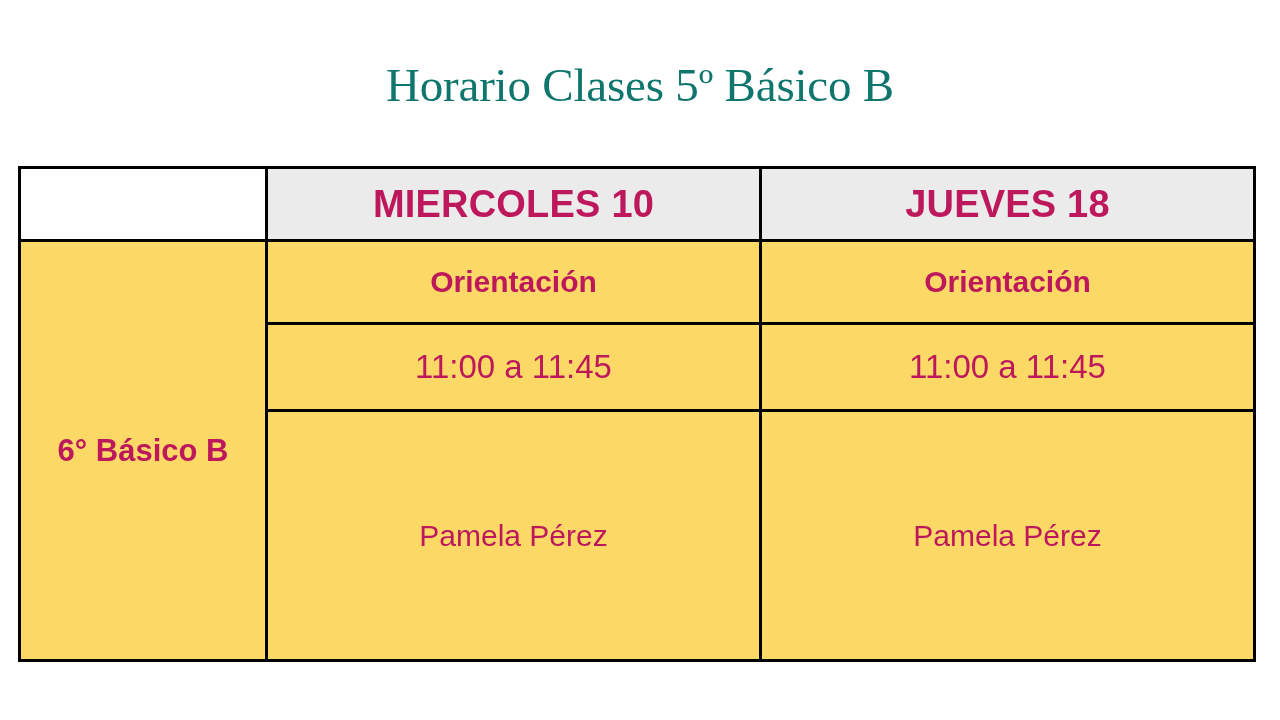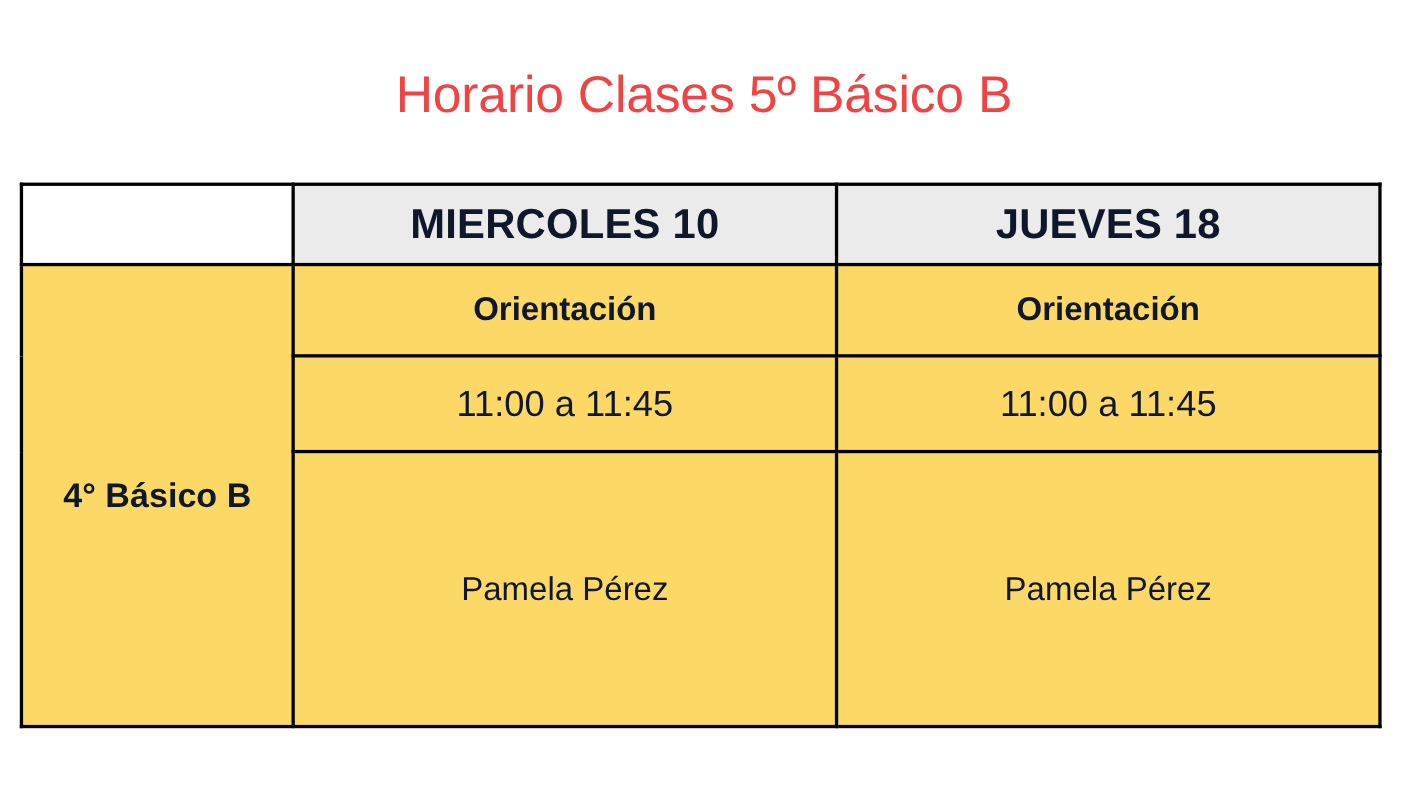--- a/index.html
+++ b/index.html
@@ -17,43 +17,44 @@
 
   
   .slide-title {
     position: absolute;
     left: 0;
     top: 58px;
     width: 1280px;
     text-align: center;
     font-size: 47px;
     font-weight: 400;
-    color: #ef4444;
+    color: #0f766e;
     letter-spacing: -0.2px;
     white-space: nowrap;
+    font-family: Liberation Serif, serif;
   }
 
   
   .schedule-table {
     position: absolute;
     left: 18px;
     top: 166px;
     width: 1238px;
     height: 481px;
     border-collapse: collapse;
     table-layout: fixed;
   }
   .schedule-table td,
   .schedule-table th {
     padding: 0;
     margin: 0;
     border: 3px solid #000000;
     text-align: center;
     vertical-align: middle;
-    color: #0f172a;
+    color: #be185d;
   }
 
   
   .corner-cell {
     background: #ffffff;
     border-top: 2px solid #d9d9d9;
     border-left: 2px solid #d9d9d9;
     border-right: 3px solid #000000;
     border-bottom: 3px solid #000000;
     width: 244px;
@@ -108,21 +109,21 @@
 
 <table class="schedule-table">
   <tbody>
     <tr>
       <td class="corner-cell"></td>
       <td class="day-header">MIERCOLES 10</td>
       <td class="day-header">JUEVES 18</td>
     </tr>
 
     <tr>
-      <td class="row-label" rowspan="3">4° Básico B</td>
+      <td class="row-label" rowspan="3">6° Básico B</td>
       <td class="cell cell-subject">Orientación</td>
       <td class="cell cell-subject">Orientación</td>
     </tr>
 
     <tr>
       <td class="cell cell-time">11:00 a 11:45</td>
       <td class="cell cell-time">11:00 a 11:45</td>
     </tr>
 
     <tr>

